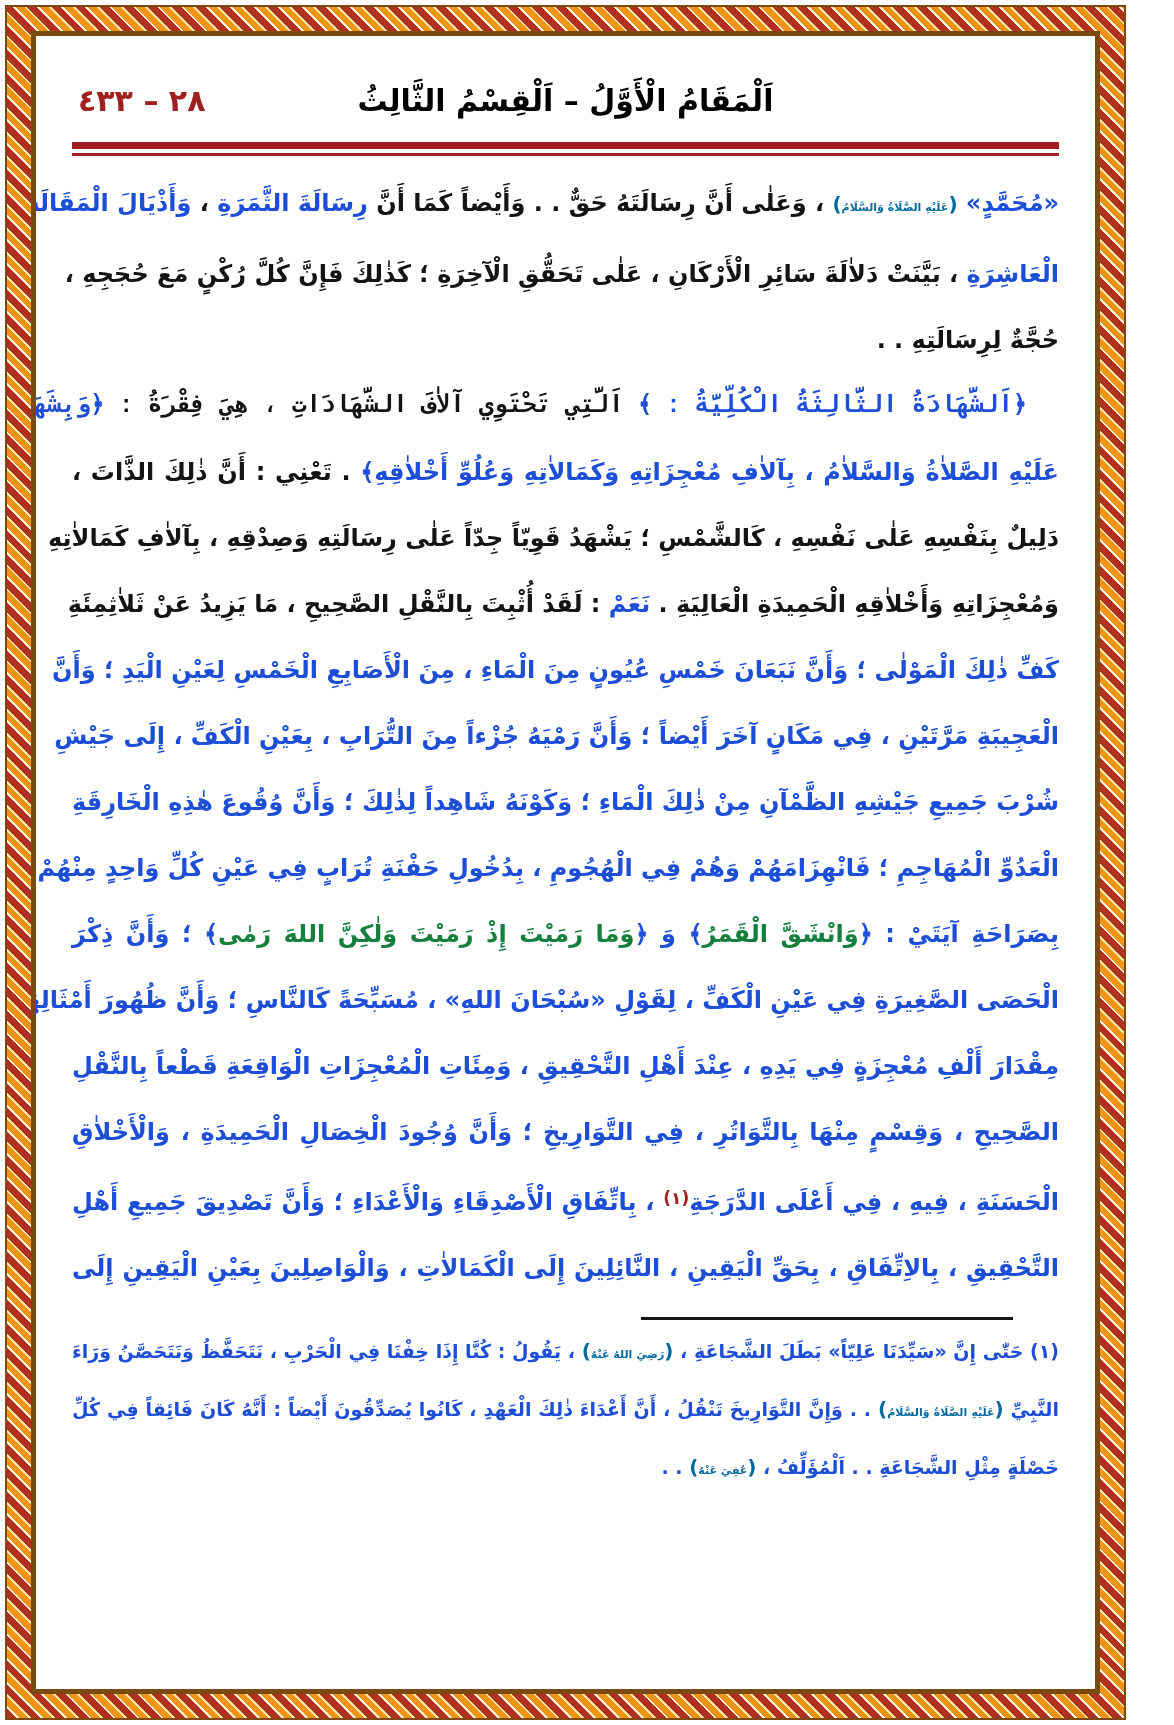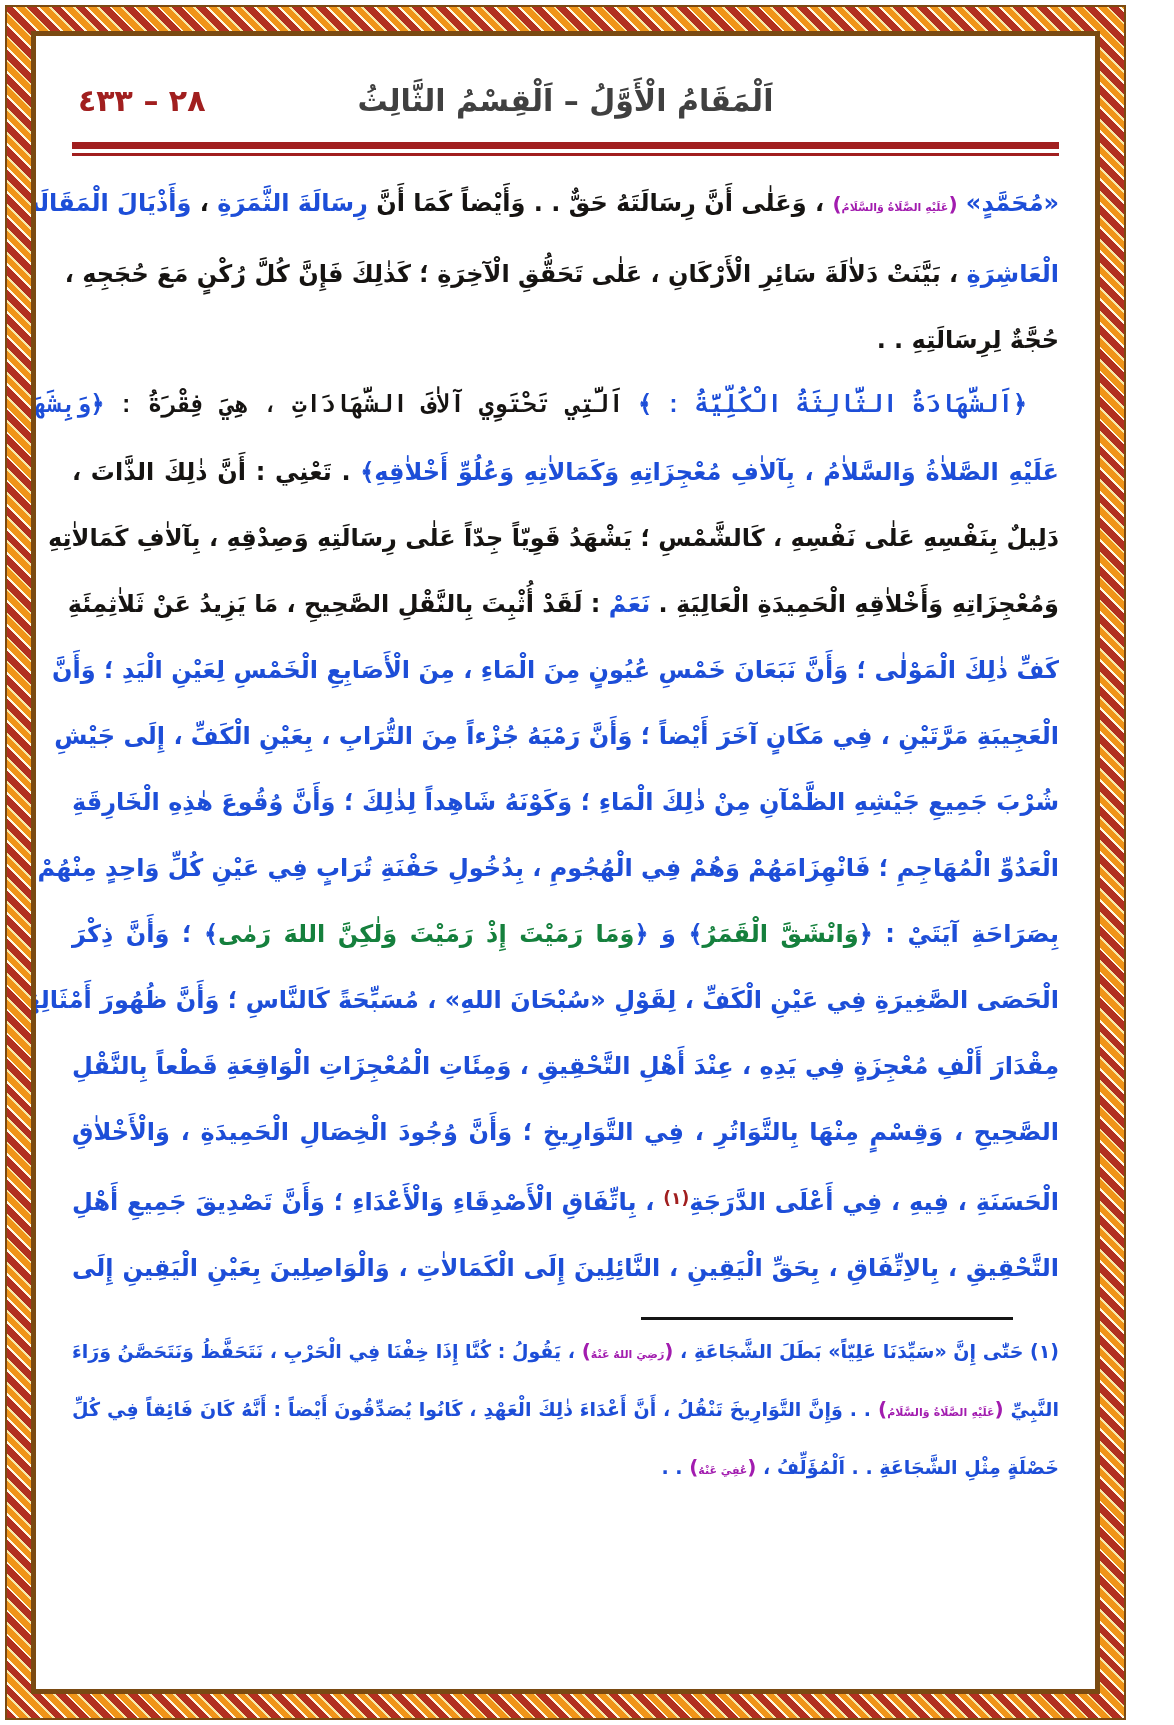--- a/index.html
+++ b/index.html
@@ -4,33 +4,33 @@
 <style>
   html,body{margin:0;padding:0;background:#ffffff;}
   .frame{width:1131px;height:1725px;box-sizing:border-box;background:#fff;padding:5px;}
   .band{width:100%;height:100%;box-sizing:border-box;border:2px solid #7a4a12;
         background:repeating-linear-gradient(45deg,#b23020 0 7px,#fff8e0 7px 9px,#f09418 9px 15px,#f7e9a8 15px 17px);
         padding:24px;}
   .page{width:100%;height:100%;box-sizing:border-box;border:5px solid #7a4a12;background:#fff;
         padding:30px 36px 0;direction:rtl;overflow:hidden;
         font-family:"DejaVu Sans",sans-serif;}
   .page-header{position:relative;height:58px;margin-top:6px;text-align:center;}
-  .page-title{display:inline-block;font-size:30px;font-weight:bold;color:#404040;line-height:58px;}
+  .page-title{display:inline-block;font-size:30px;font-weight:bold;color:#000000;line-height:58px;}
   .page-number{position:absolute;left:6px;top:0;font-size:30px;font-weight:bold;color:#a11f1f;line-height:58px;}
   .double-rule{margin-top:12px;height:4px;border-top:7px solid #a11f1f;border-bottom:3px solid #a11f1f;background:#fff;}
   .body-text{margin-top:14px;}
   .line{font-size:24px;font-weight:bold;line-height:66px;color:#161412;
         text-align:justify;text-align-last:justify;white-space:nowrap;overflow:visible;}
   .line.align-right{text-align:right;text-align-last:right;}
   .line.indent{padding-right:32px;font-family:Liberation Mono, monospace;}
   .seg-k{color:#161412;}
   .seg-r{color:#1d4ed8;}
   .seg-b{color:#15803d;}
   .seg-m{color:#a11f1f;font-size:17px;vertical-align:6px;}
-  .seal{color:#a21caf;font-size:20px;}
+  .seal{color:#0369a1;font-size:20px;}
   .seal-inner{font-size:11px;}
   .footnote-sep{width:372px;height:3px;background:#151515;margin:16px 46px 4px auto;}
   .footnote .line{font-size:19px;line-height:54px;}
 </style>
 </head>
 <body>
 
 <div class="frame">
   <div class="band">
     <div class="page">

